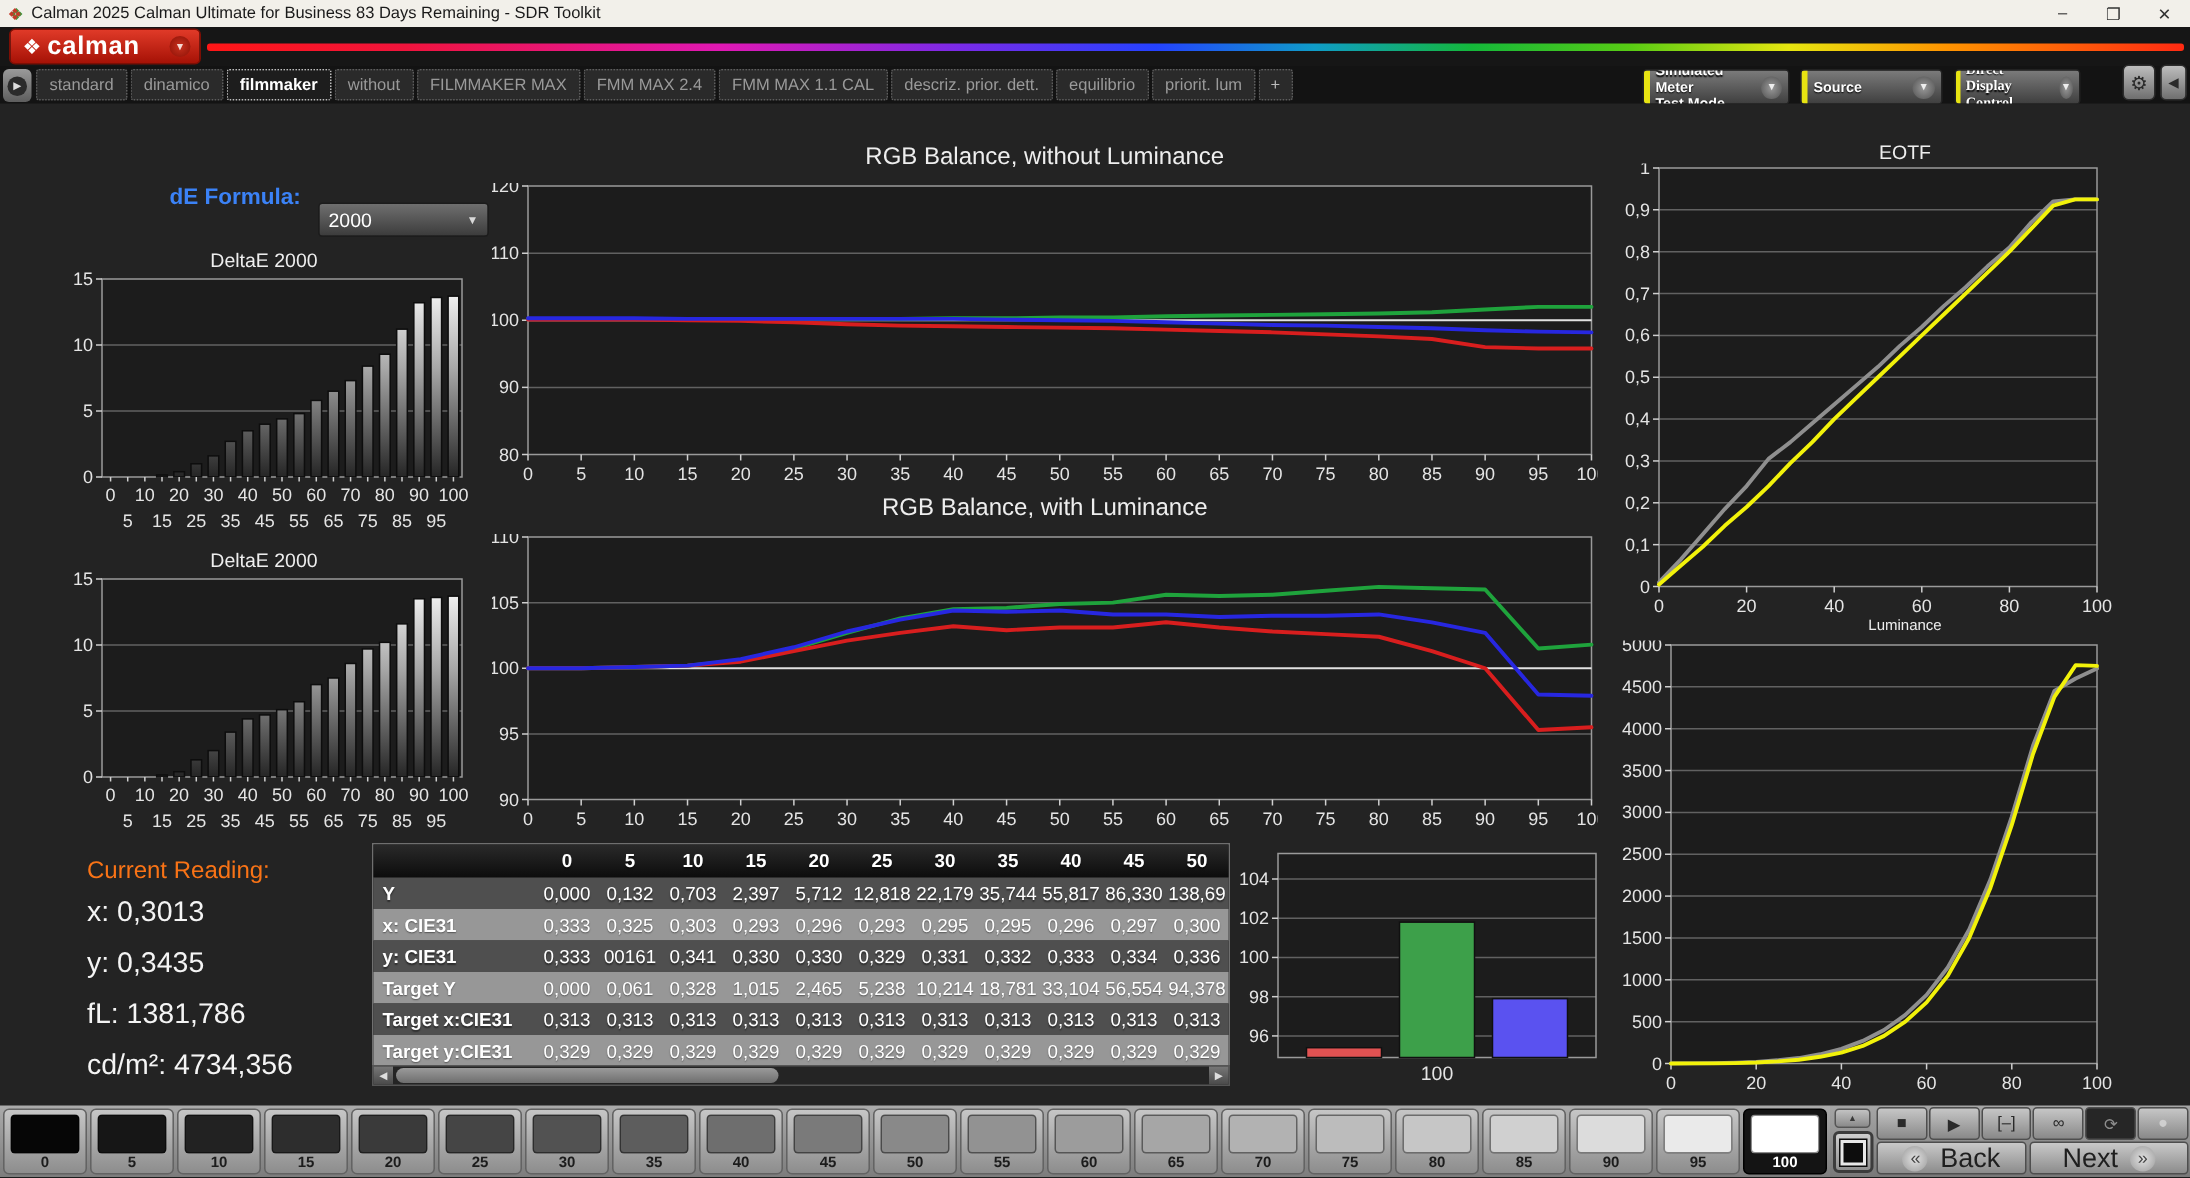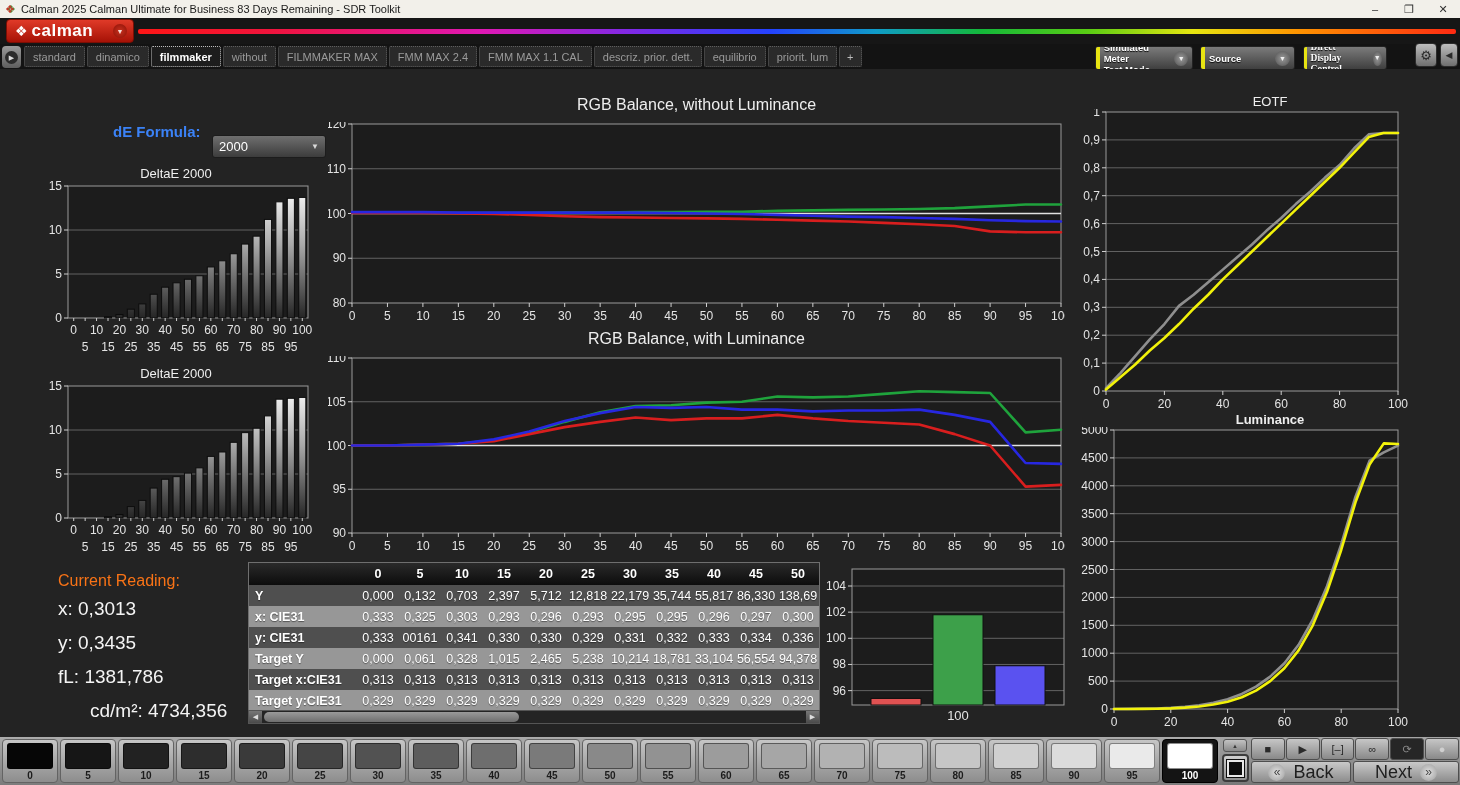--- a/index.html
+++ b/index.html
@@ -167,21 +167,21 @@
   <div class="abs de-label">dE Formula:</div>
   <div class="abs de-dd">
     <span>2000</span>
     <span class="caret">▼</span>
   </div>
 
   <div class="abs reading-head">Current Reading:</div>
   <div class="abs reading-line" style="top:598px;">x: 0,3013</div>
   <div class="abs reading-line" style="top:632px;">y: 0,3435</div>
   <div class="abs reading-line" style="top:666px;">fL: 1381,786</div>
-  <div class="abs reading-line" style="top:700px;margin-left:32px;">cd/m²: 4734,356</div>
+  <div class="abs reading-line" style="top:700px;">cd/m²: 4734,356</div>
 
   <div class="abs meas-table" id="meas-table">
       <div class="trow head">
         <div class="tcell"></div>
         <div class="tcell">0</div>
         <div class="tcell">5</div>
         <div class="tcell">10</div>
         <div class="tcell">15</div>
         <div class="tcell">20</div>
         <div class="tcell">25</div>
@@ -607,21 +607,21 @@
           <text x="142.8" y="299" text-anchor="middle" fill="#e4e4e4" font-size="12">40</text>
           <line x1="201.2" y1="282" x2="201.2" y2="286" stroke="#cfcfcf" stroke-width="1"></line>
           <text x="201.2" y="299" text-anchor="middle" fill="#e4e4e4" font-size="12">60</text>
           <line x1="259.6" y1="282" x2="259.6" y2="286" stroke="#cfcfcf" stroke-width="1"></line>
           <text x="259.6" y="299" text-anchor="middle" fill="#e4e4e4" font-size="12">80</text>
           <line x1="318" y1="282" x2="318" y2="286" stroke="#cfcfcf" stroke-width="1"></line>
           <text x="318" y="299" text-anchor="middle" fill="#e4e4e4" font-size="12">100</text>
           <polyline points="26,279.21 40.6,263.865 55.2,247.125 69.8,230.385 84.4,215.04 99,196.90500000000003 113.6,185.745 128.2,173.19 142.8,160.635 157.4,148.08 172,135.525 186.60000000000002,121.57500000000002 201.2,109.02 215.8,95.07 230.39999999999998,82.51500000000001 245,68.565 259.6,56.009999999999984 274.2,39.27 288.8,25.31999999999999 303.4,23.924999999999986 318,23.924999999999986" fill="none" stroke="#8f8f8f" stroke-width="2.6" stroke-linejoin="round" stroke-linecap="round"></polyline>
           <polyline points="26,280.605 40.6,268.05 55.2,255.495 69.8,241.545 84.4,228.99 99,215.04 113.6,199.69500000000002 128.2,185.745 142.8,170.4 157.4,156.45000000000002 172,142.5 186.60000000000002,128.54999999999998 201.2,114.60000000000001 215.8,100.64999999999999 230.39999999999998,86.70000000000002 245,72.75 259.6,58.79999999999999 274.2,43.455000000000005 288.8,28.109999999999992 303.4,23.924999999999986 318,23.924999999999986" fill="none" stroke="#f2f20a" stroke-width="2.6" stroke-linejoin="round" stroke-linecap="round"></polyline>
         </svg></div>
-      <div class="chart" style="left: 1080px; top: 412px; width: 380px; height: 324px;"><div class="chart-title" style="height: 15px; font-size: 13px; font-weight: bold;">Luminance</div><svg width="380" height="309">
+      <div class="chart" style="left: 1080px; top: 412px; width: 380px; height: 324px;"><div class="chart-title" style="height: 15px; font-size: 10px;">Luminance</div><svg width="380" height="309">
           <rect x="34" y="3" width="284" height="279" fill="#1c1c1c" stroke="#9a9a9a" stroke-width="1"></rect>
           <line x1="30" y1="282" x2="34" y2="282" stroke="#cfcfcf" stroke-width="1"></line>
           <text x="28" y="286" text-anchor="end" fill="#e4e4e4" font-size="12">0</text>
           <line x1="34" y1="254.1" x2="318" y2="254.1" stroke="#9b9b9b" stroke-width="1" opacity="0.55"></line>
           <line x1="30" y1="254.1" x2="34" y2="254.1" stroke="#cfcfcf" stroke-width="1"></line>
           <text x="28" y="258.1" text-anchor="end" fill="#e4e4e4" font-size="12">500</text>
           <line x1="34" y1="226.20000000000002" x2="318" y2="226.20000000000002" stroke="#9b9b9b" stroke-width="1" opacity="0.55"></line>
           <line x1="30" y1="226.20000000000002" x2="34" y2="226.20000000000002" stroke="#cfcfcf" stroke-width="1"></line>
           <text x="28" y="230.20000000000002" text-anchor="end" fill="#e4e4e4" font-size="12">1000</text>
           <line x1="34" y1="198.29999999999998" x2="318" y2="198.29999999999998" stroke="#9b9b9b" stroke-width="1" opacity="0.55"></line>

